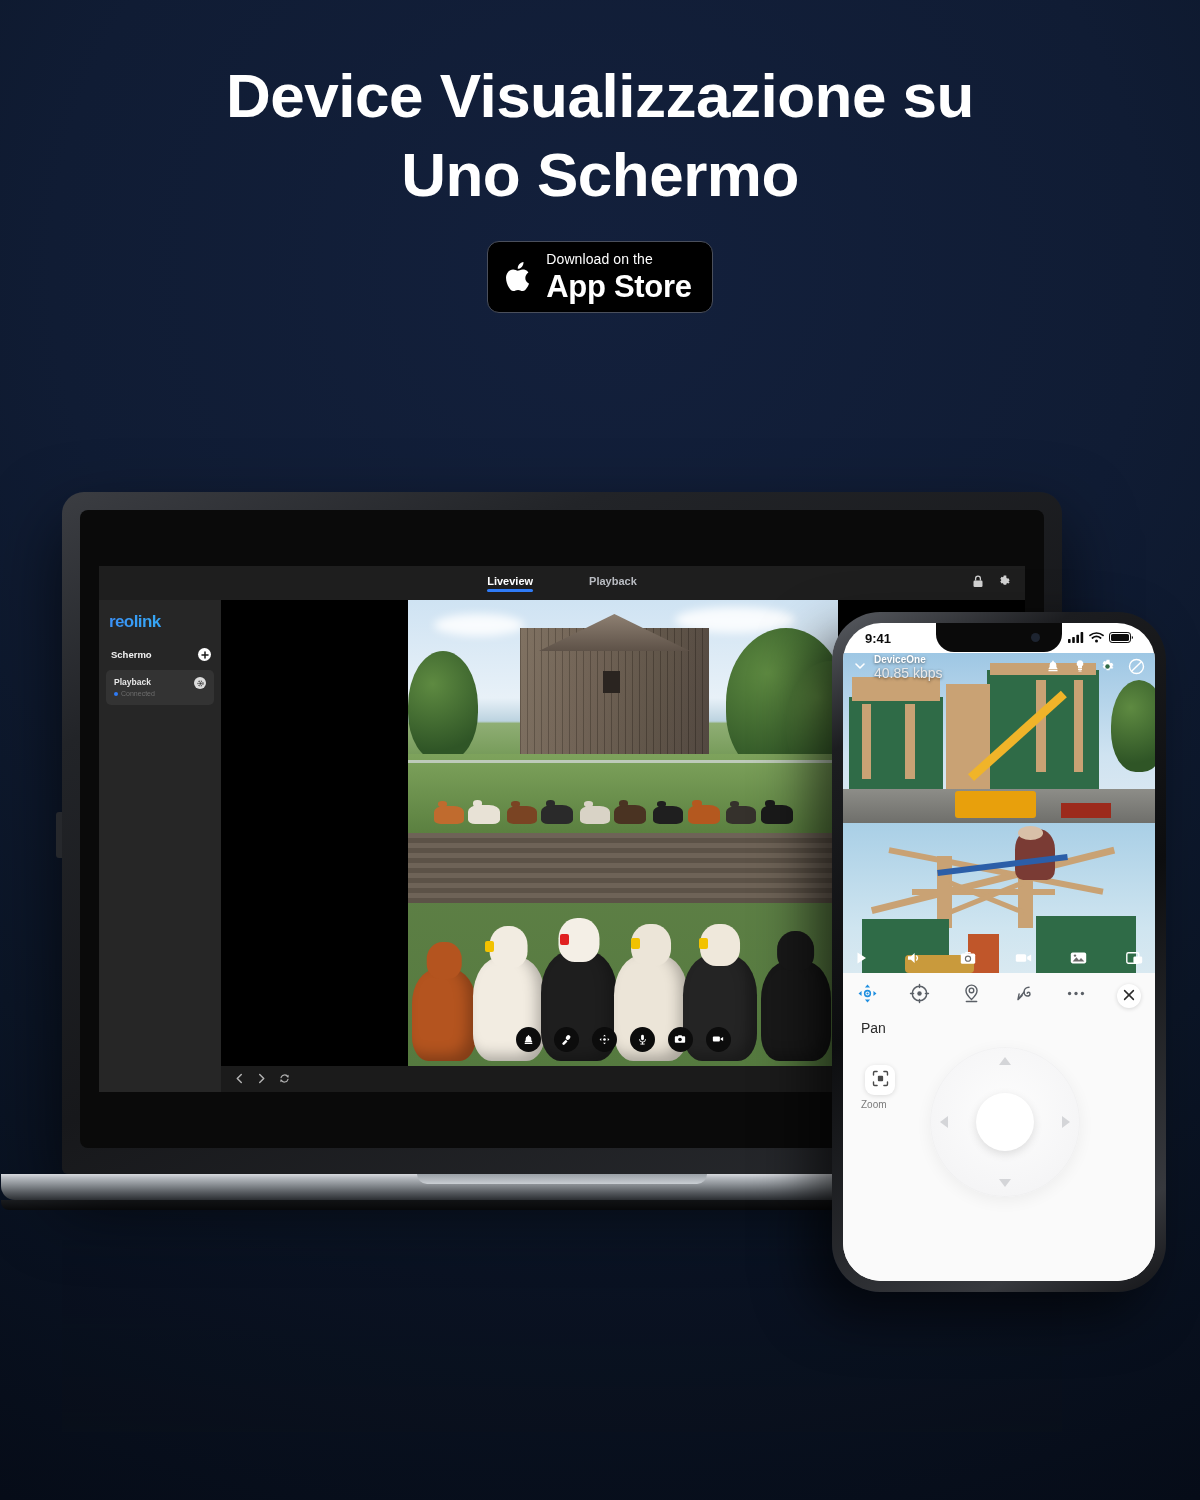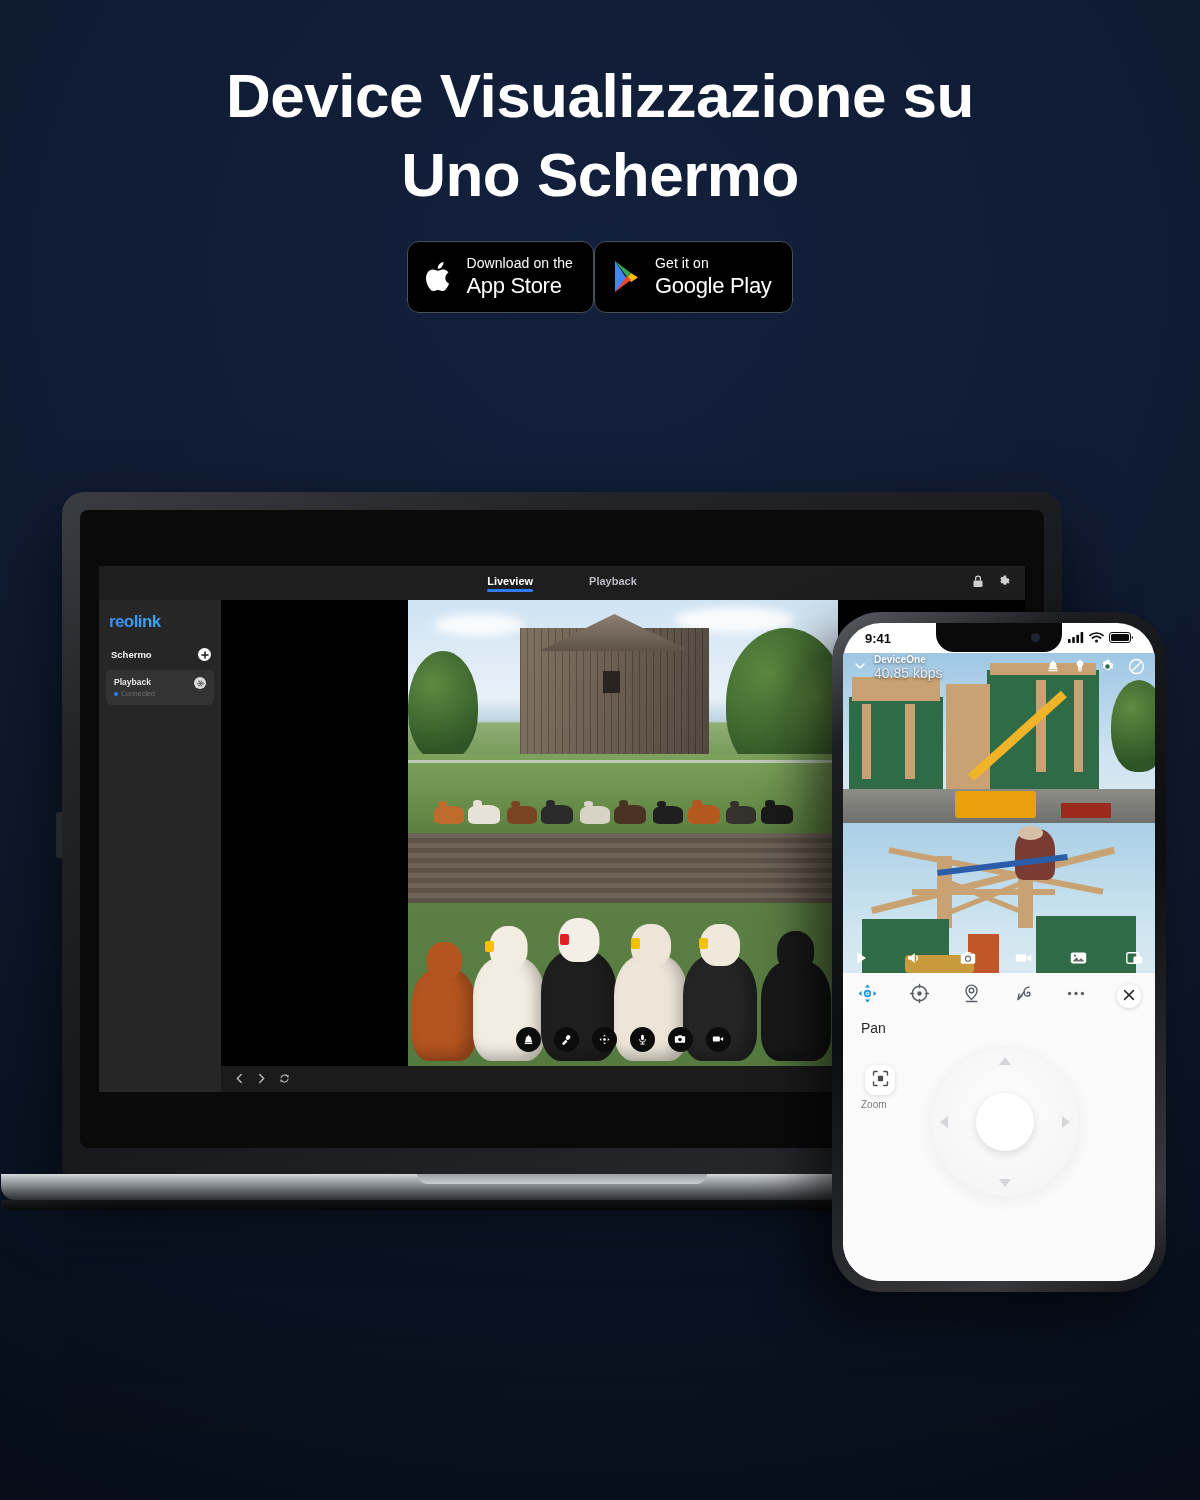--- a/index.html
+++ b/index.html
@@ -29,21 +29,21 @@
     border: 1px solid #4a4f5c;
     border-radius: 12px;
     height: 72px;
     display: flex; align-items: center; gap: 12px;
     padding: 0 20px 0 16px;
     color: #fff;
     text-decoration: none;
   }
   .badge .bd-txt { text-align: left; line-height: 1; }
   .badge .bd-small { font-size: 14px; font-weight: 400; display: block; margin-bottom: 5px; letter-spacing: 0.1px; }
-  .badge .bd-big { font-size: 22px; font-weight: 400; display: block; letter-spacing: -0.3px; }
+  .badge .bd-big { font-size: 31px; font-weight: 700; display: block; letter-spacing: -0.3px; }
   .badge svg { display: block; flex: none; }
 
   
   .laptop { position: absolute; left: 62px; top: 492px; width: 1000px; }
   .lid {
     width: 1000px; height: 682px;
     background: linear-gradient(155deg, #3b3d42 0%, #222428 22%, #17181b 55%, #2a2c30 100%);
     border-radius: 22px 22px 6px 6px;
     padding: 18px 18px 26px 18px;
     position: relative;
@@ -223,34 +223,20 @@
   <div class="badges">
     <a class="badge" href="#">
       <span>
         <svg width="30" height="36" viewBox="0 0 24 29" aria-hidden="true">
           <path fill="#fff" d="M17.1 15.3c0-3 2.4-4.4 2.5-4.5-1.4-2-3.5-2.3-4.2-2.3-1.8-.2-3.5 1-4.4 1-.9 0-2.3-1-3.8-1-1.9 0-3.7 1.1-4.7 2.9-2 3.5-.5 8.7 1.4 11.5.9 1.4 2.1 3 3.6 2.9 1.4-.1 2-.9 3.7-.9s2.2.9 3.8.9c1.6 0 2.6-1.4 3.5-2.8 1.1-1.6 1.6-3.2 1.6-3.3-.1 0-3-1.2-3-4.4zM14.4 6.2c.8-1 1.3-2.3 1.2-3.7-1.2.1-2.6.8-3.4 1.8-.7.9-1.4 2.3-1.2 3.6 1.3.1 2.6-.7 3.4-1.7z"></path>
         </svg>
       </span>
       <span class="bd-txt">
         <span class="bd-small">Download on the</span>
         <span class="bd-big">App Store</span>
-      </span>
-    </a>
-    <a class="badge" href="#">
-      <span>
-        <svg width="32" height="35" viewBox="0 0 32 35" aria-hidden="true">
-          <path fill="#34A853" d="M4 2l16 12-4 4z"></path>
-          <path fill="#4285F4" d="M4 2v31l12-13z"></path>
-          <path fill="#FBBC04" d="M20 14l7 4.5-7 4.5-4-4.5z"></path>
-          <path fill="#EA4335" d="M4 33l16-12-4-4z"></path>
-        </svg>
-      </span>
-      <span class="bd-txt">
-        <span class="bd-small">Get it on</span>
-        <span class="bd-big">Google Play</span>
       </span>
     </a>
   </div>
 </div>
 
 <div class="laptop">
   <div class="lid">
     <div class="screen">
 
       <div class="app">

